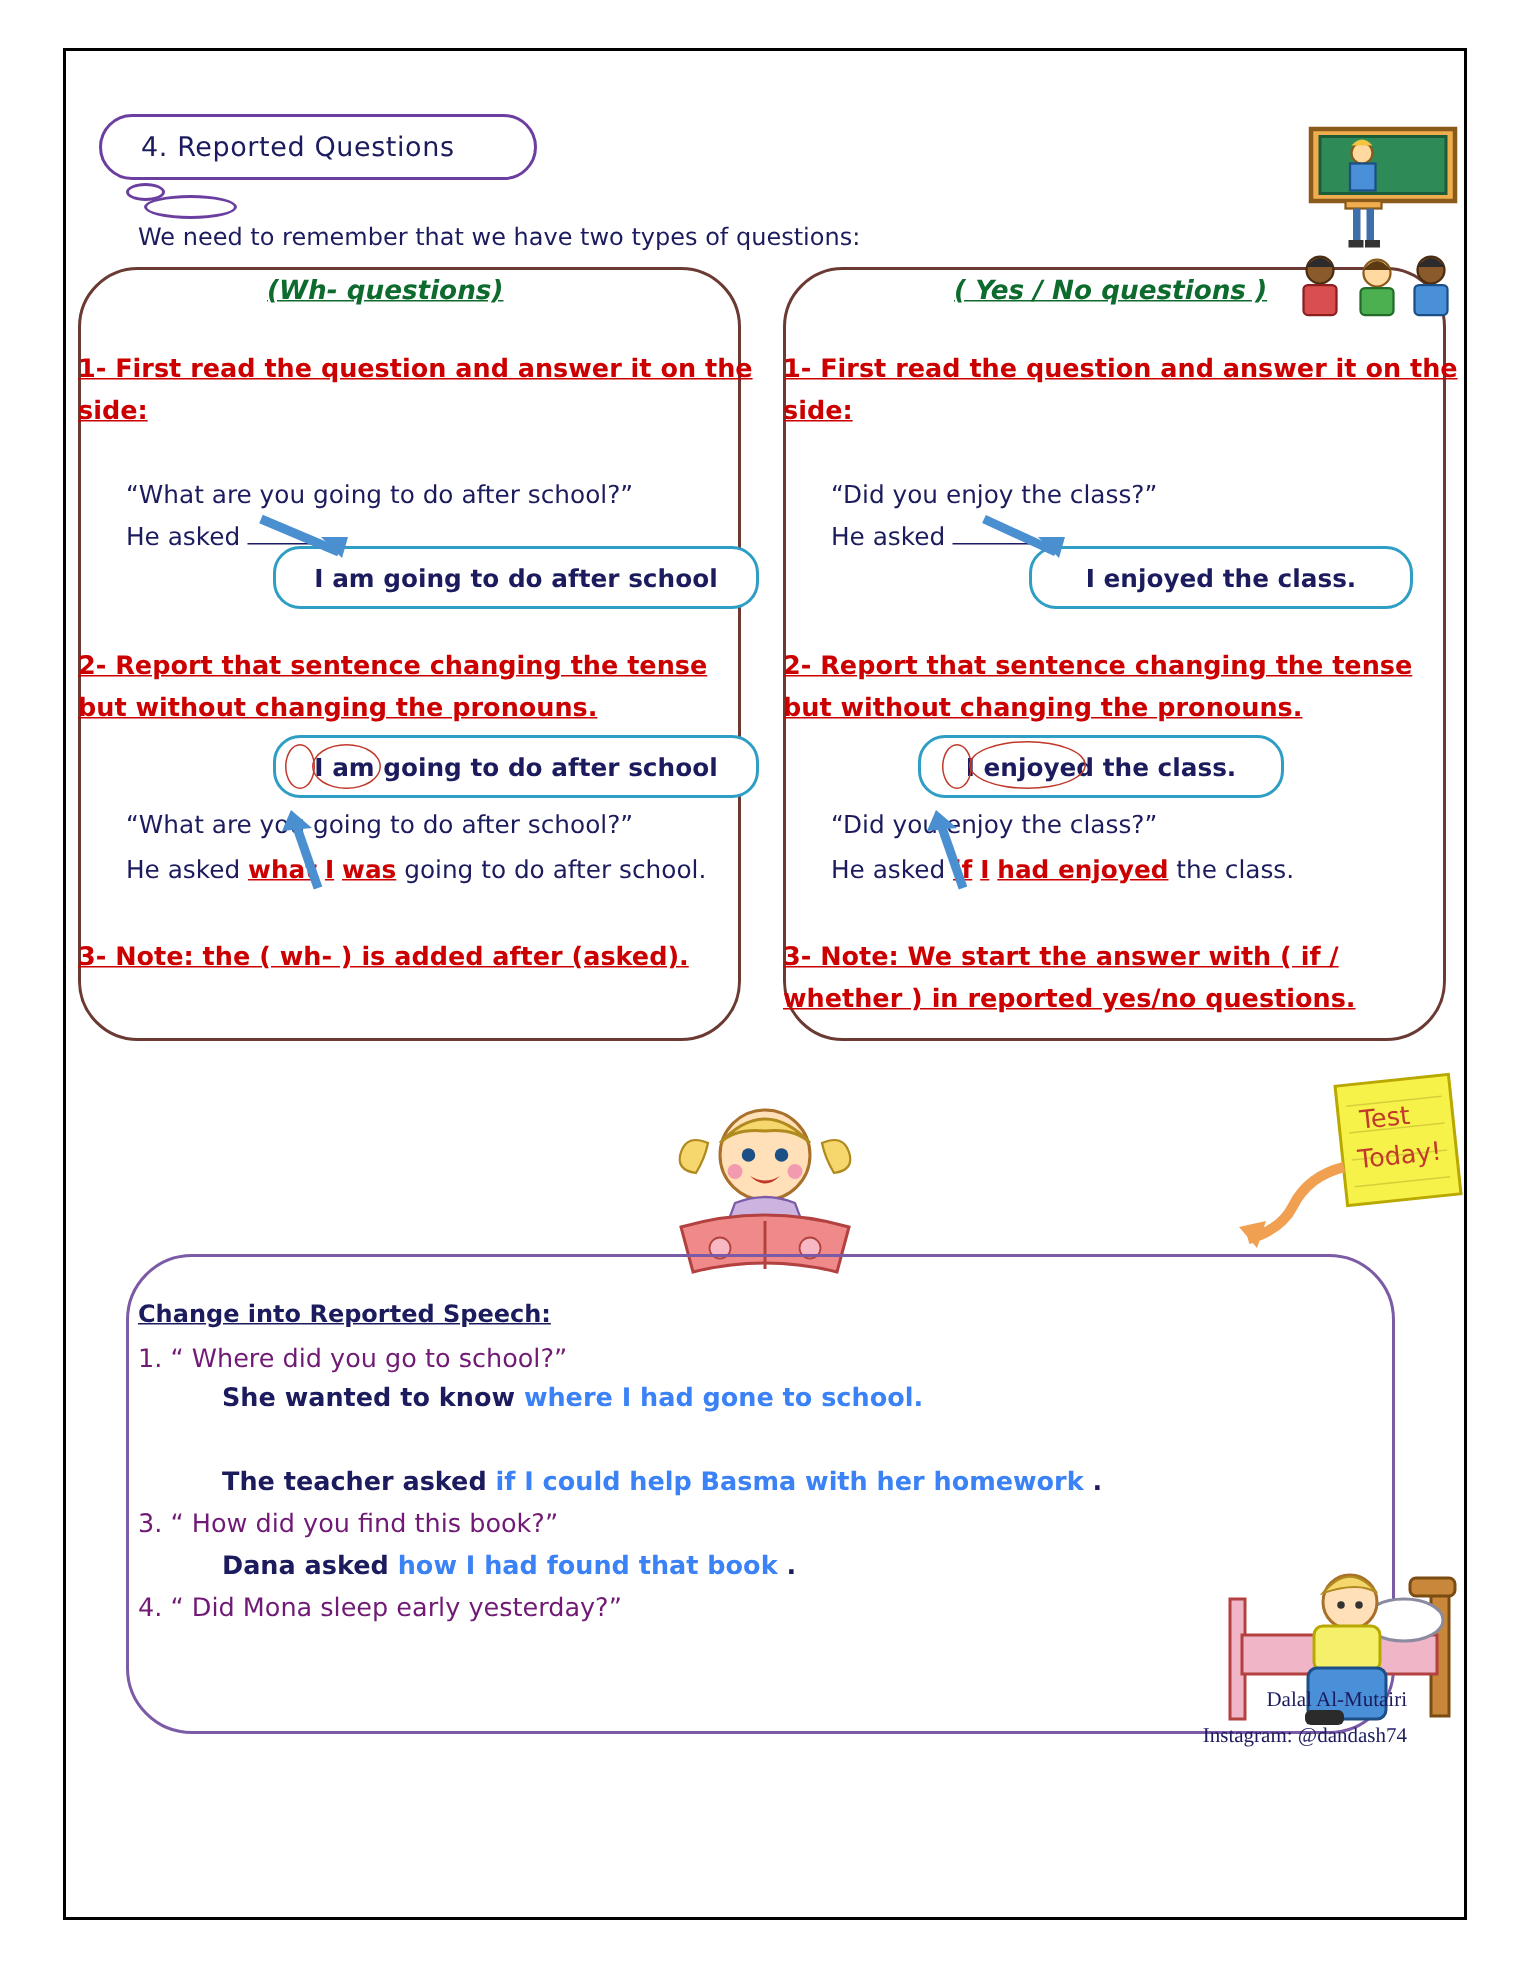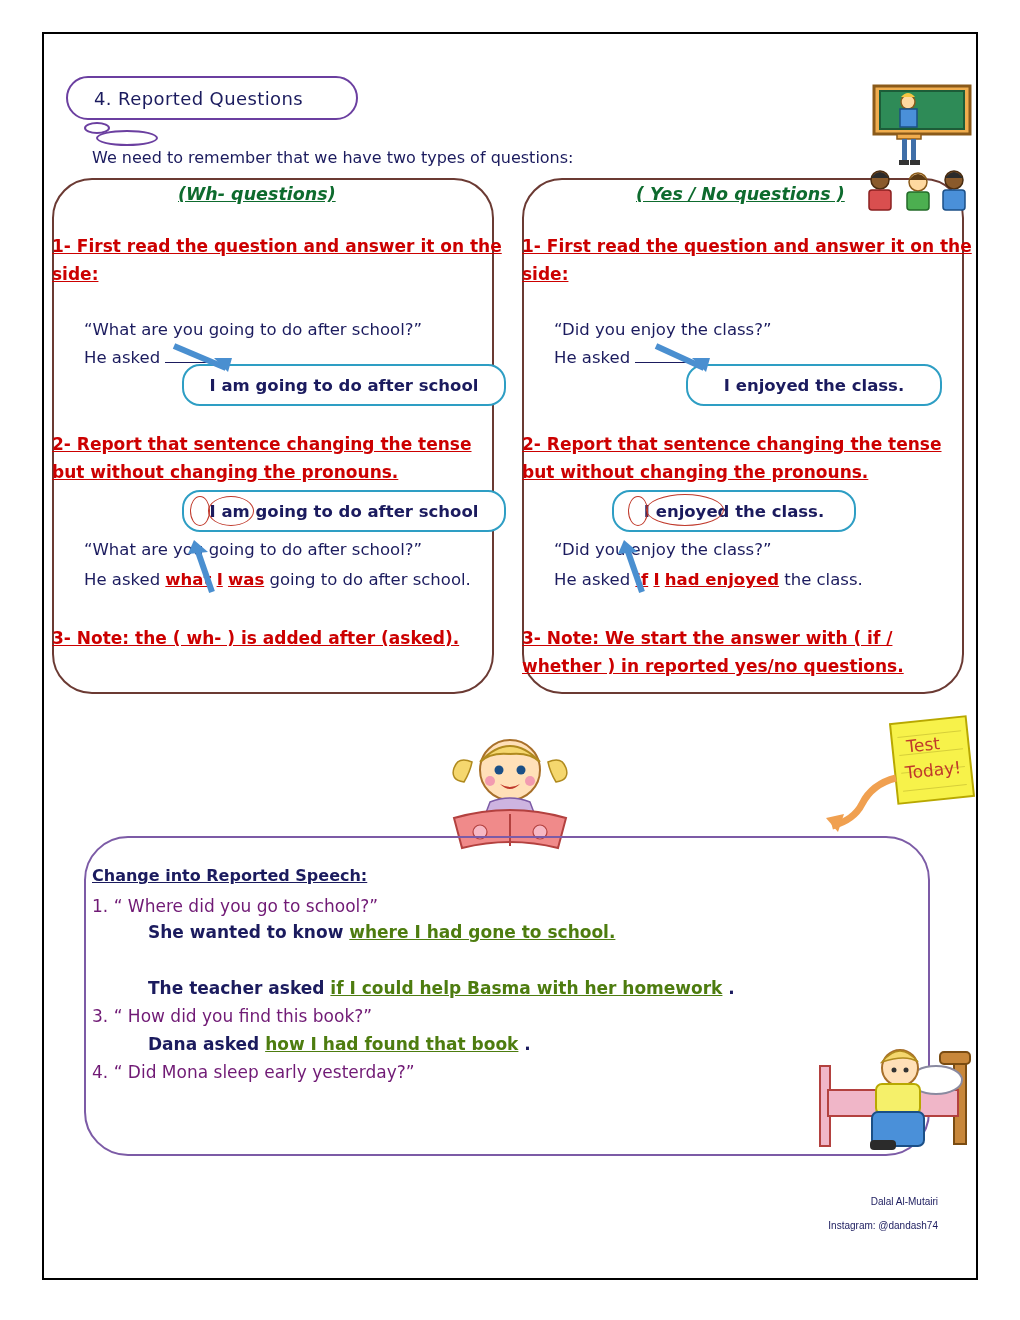--- a/index.html
+++ b/index.html
@@ -196,31 +196,30 @@
   .ex-a {
     position: absolute;
     left: 148px;
     font-family: "DejaVu Sans", sans-serif;
     font-size: 17px;
     font-weight: bold;
     color: #1b1b5e;
     white-space: nowrap;
   }
   .ex-a .ans {
-    color: #4d7c0f;
-    text-decoration: underline;
+    color: #3b82f6;
   }
 
   .credits {
     position: absolute;
     right: 82px;
-    top: 1190px;
+    top: 1122px;
     text-align: right;
-    font-family: Liberation Sans, sans-serif;
-    font-size: 10px;
+    font-family: Liberation Serif, serif;
+    font-size: 14px;
     color: #1b1b5e;
     line-height: 24px;
   }
 
   
   .art-board {
     position: absolute;
     left: 866px;
     top: 84px;
     width: 108px;

